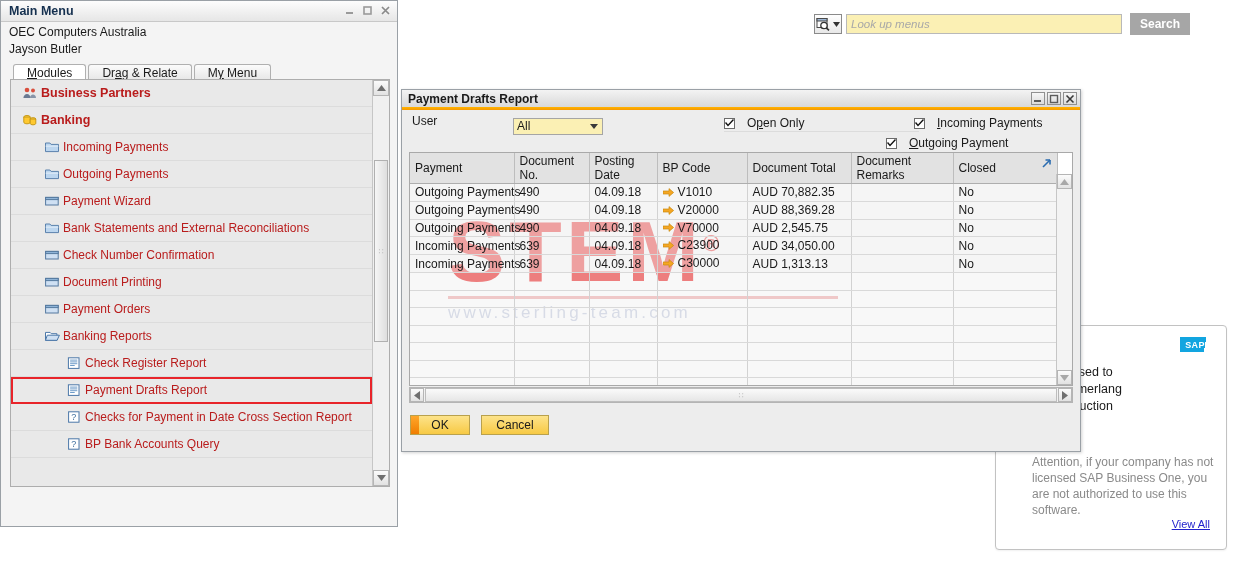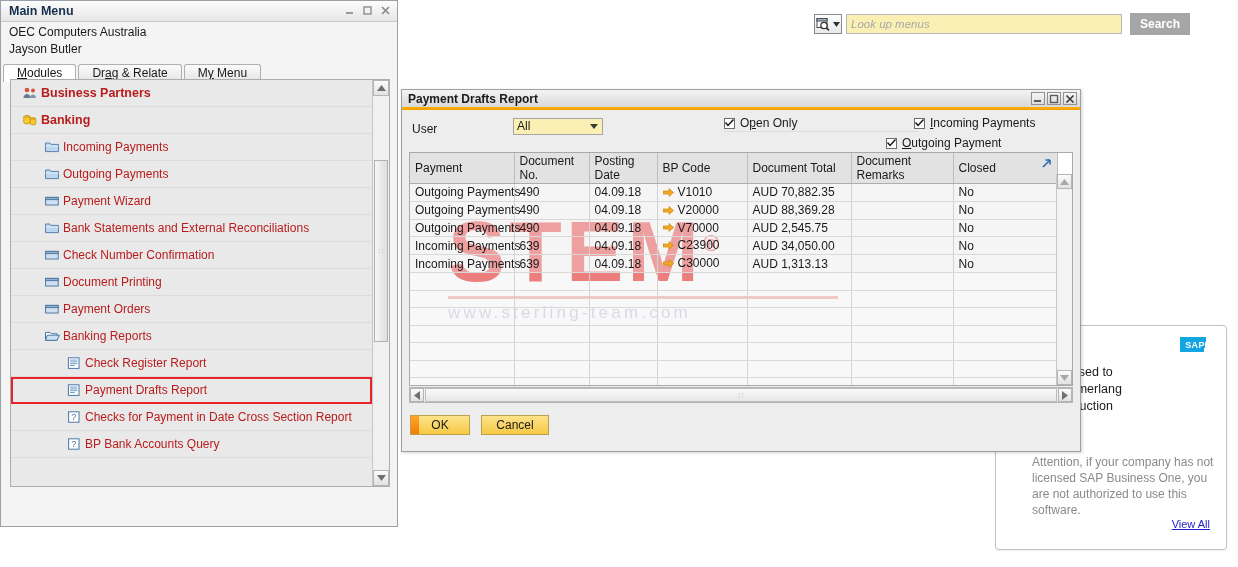--- a/index.html
+++ b/index.html
@@ -39,21 +39,21 @@
     border-bottom:1px solid #c8c8c8;
   }
   #mm-title .t{position:absolute;left:8px;top:3px;font-weight:bold;font-size:12.5px;color:#15304f;}
   .wbtns{position:absolute;right:4px;top:2px;display:flex;gap:3px;}
   .wbtn{width:15px;height:14px;display:flex;align-items:center;justify-content:center;}
   .wbtn svg{display:block;}
   #mm-sub{position:absolute;left:8px;top:24px;font-size:12px;color:#1a1a1a;}
   #mm-sub2{position:absolute;left:8px;top:41px;font-size:12px;color:#1a1a1a;}
 
   
-  #tabs{position:absolute;left:2px;top:61px;height:20px;display:flex;align-items:flex-end;}
+  #tabs{position:absolute;left:12px;top:61px;height:20px;display:flex;align-items:flex-end;}
   .tab{
     height:17px;padding:0 13px;line-height:17px;font-size:12px;
     background:linear-gradient(#fbfbfb,#e4e4e4);border:1px solid #b0b0b0;border-bottom:none;
     border-radius:3px 3px 0 0;margin-right:2px;color:#1a1a1a;cursor:default;
   }
   .tab.active{background:#ffffff;font-weight:normal;}
   .tab u{text-decoration:underline;}
 
   
   #listbox{
@@ -96,30 +96,30 @@
     position:relative;height:17px;background:linear-gradient(#f3f3f3,#d9d9d9);
   }
   #dlg-title .t{position:absolute;left:6px;top:2px;font-weight:bold;font-size:12px;color:#1a1a1a;}
   #dlg-accent{height:3px;background:linear-gradient(#ffb400,#f79800);}
   .dwbtns{position:absolute;right:3px;top:2px;display:flex;gap:2px;}
   .dwbtn{width:14px;height:13px;background:linear-gradient(#f6f6f6,#dcdcdc);border:1px solid #909090;
     box-sizing:border-box;display:flex;align-items:center;justify-content:center;}
 
   
   #filters{position:relative;height:40px;background:#ededed;}
-  #lbl-user{position:absolute;left:10px;top:12px;font-size:12px;}
+  #lbl-user{position:absolute;left:10px;top:4px;font-size:12px;}
   #sel-user{
     position:absolute;left:111px;top:8px;width:90px;height:17px;background:#fbf0b4;
     border:1px solid #a5a5a5;box-sizing:border-box;font-size:12px;padding-left:3px;line-height:15px;
   }
   #sel-user .arw{
     position:absolute;right:1px;top:1px;width:15px;height:13px;background:#fbf0b4;
     display:flex;align-items:center;justify-content:center;
   }
-  .cbrow{position:absolute;display:flex;align-items:center;gap:5px;font-size:12px;}
+  .cbrow{position:absolute;display:flex;align-items:center;gap:12px;font-size:12px;}
   .cb{width:11px;height:11px;background:#ffffff;border:1px solid #6b6b6b;box-sizing:border-box;
     display:flex;align-items:center;justify-content:center;}
   .cbline{position:absolute;height:1px;background:#dcdcdc;}
 
   
   #tablewrap{
     position:absolute;left:7px;top:62px;width:664px;height:234px;
     background:#ffffff;border:1px solid #a9a9a9;box-sizing:border-box;overflow:hidden;
   }
   

